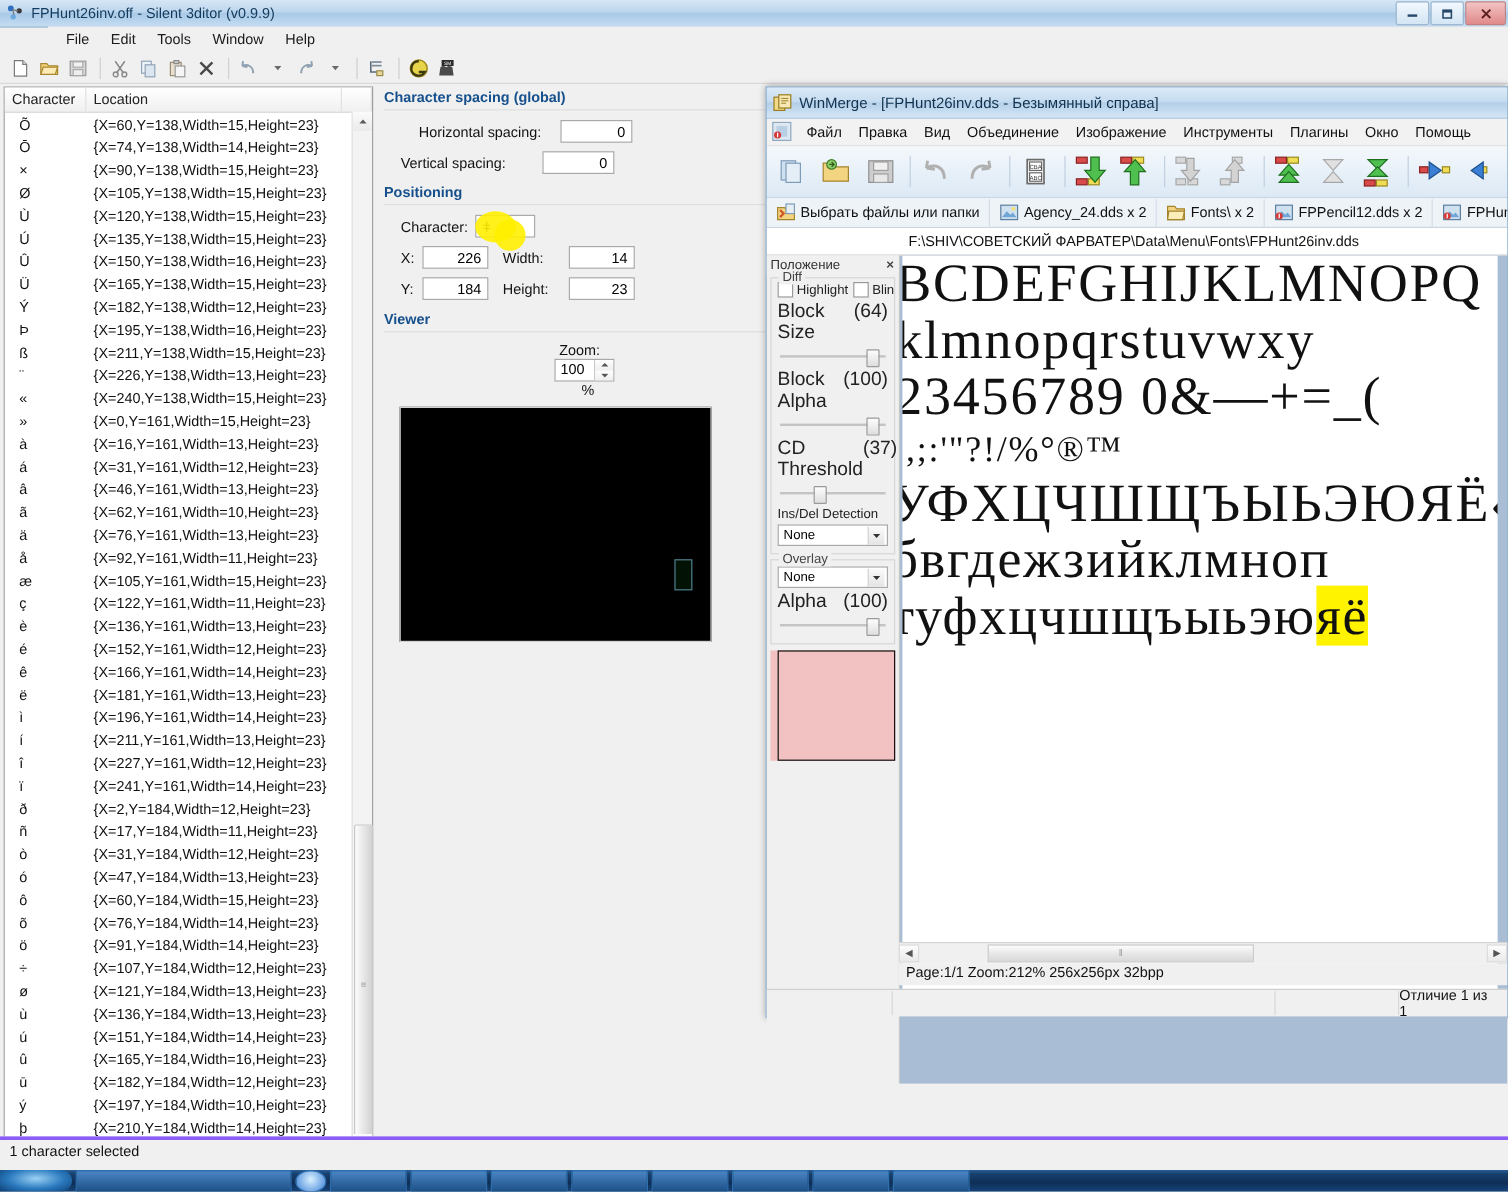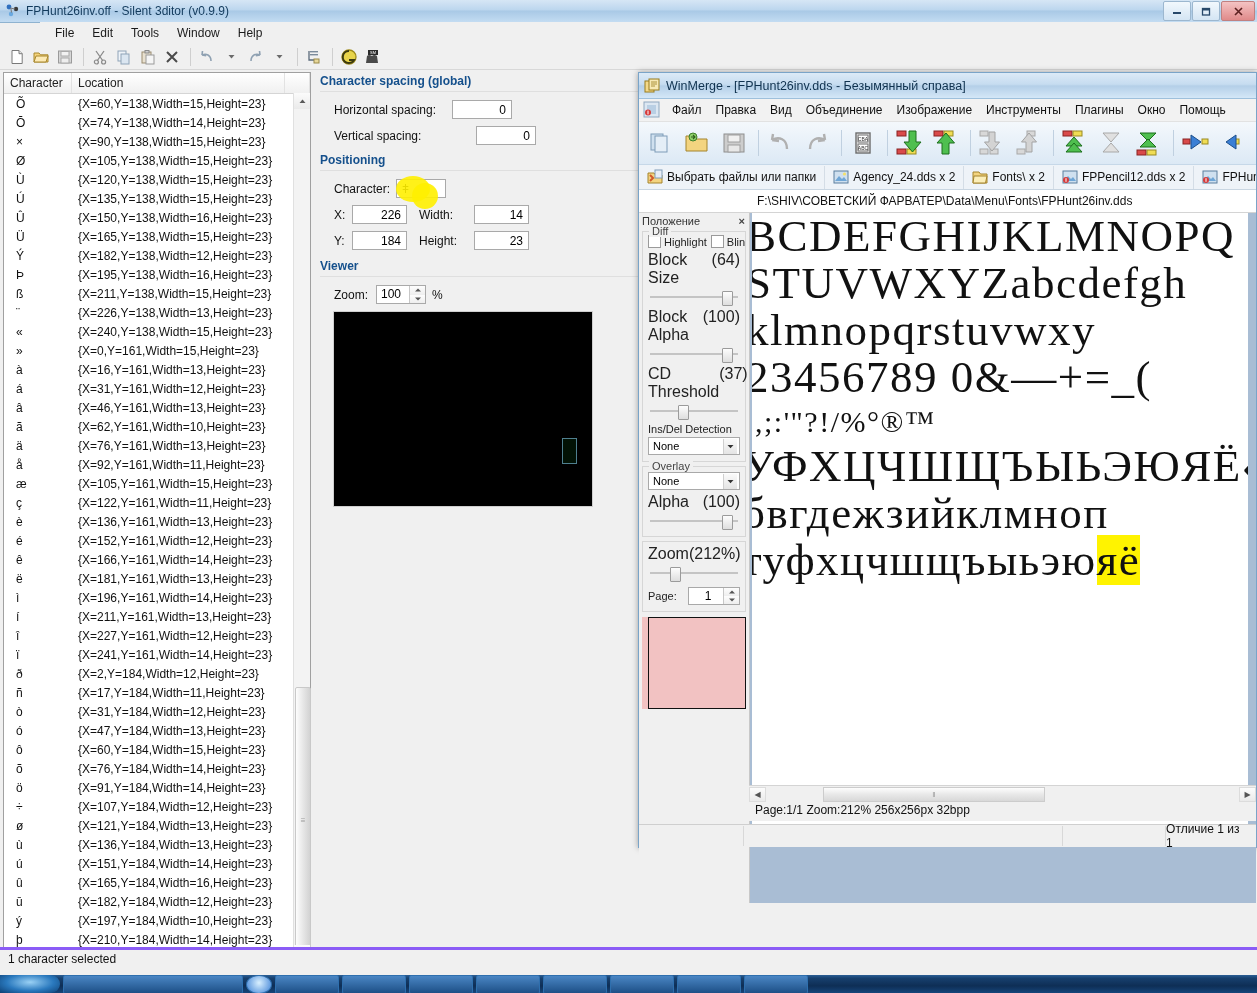--- a/index.html
+++ b/index.html
@@ -473,24 +473,24 @@
             </svg>
         </div>
       </div>
     </div>
 
     <div class="s3-props">
       <div class="grp-title">Character spacing (global)</div>
       <div class="grp-rule"></div>
 
       <div class="row" style="padding-left:14px;">
-        <span class="lab" style="width:118px;">Horizontal spacing:</span>
+        <span class="lab" style="width:118px;margin-left:15px;">Horizontal spacing:</span>
         <span class="txtbox" style="width:60px;">0</span>
       </div>
-      <div class="row" style="padding-left:14px;gap:24px;">
+      <div class="row" style="padding-left:14px;">
         <span class="lab" style="width:118px;">Vertical spacing:</span>
         <span class="txtbox" style="width:60px;">0</span>
       </div>
 
       <div class="grp-title" style="margin-top:8px;">Positioning</div>
       <div class="grp-rule"></div>
 
       <div class="row" style="padding-left:14px;position:relative;">
         <span class="lab" style="width:62px;">Character:</span>
         <span class="txtbox l" style="width:50px;">ǂ</span>
@@ -506,21 +506,21 @@
       <div class="row" style="padding-left:14px;">
         <span class="lab" style="width:18px;">Y:</span>
         <span class="txtbox" style="width:55px;">184</span>
         <span class="lab" style="width:55px;padding-left:12px;">Height:</span>
         <span class="txtbox" style="width:55px;">23</span>
       </div>
 
       <div class="grp-title" style="margin-top:9px;">Viewer</div>
       <div class="grp-rule"></div>
 
-      <div class="row" style="padding-left:14px;">
+      <div class="row" style="padding-left:14px;flex-direction:column;">
         <span class="lab" style="width:42px;">Zoom:</span>
         <span class="spin">
           <span class="val">100</span>
           <span class="arrows">
             <div>
                 <svg width="6" height="4" viewBox="0 0 6 4">
                   <path d="M0 3.5 L3 0.5 L6 3.5z" fill="#555"></path>
                 </svg>
               </div>
             <div>
@@ -822,58 +822,29 @@
           <div class="sl-lbl">
             <span>Alpha</span>
             <span>(100)</span>
           </div>
           <div class="slider">
             <div class="track"></div>
             <div class="thumb" style="left:80%;"></div>
           </div>
         </div>
 
-        <div class="gbox">
-          <div class="sl-lbl" style="margin-top:0;">
-            <span>Zoom</span>
-            <span>(212%)</span>
-          </div>
-          <div class="slider">
-            <div class="track"></div>
-            <div class="thumb" style="left:24%;"></div>
-          </div>
-          <div class="pg-row">
-            <span style="font-size:11px;color:#222;">Page:</span>
-            <span class="spin" style="height:18px;">
-              <span class="val" style="width:30px;text-align:center;line-height:16px;">1</span>
-              <span class="arrows">
-                <div>
-                    <svg width="6" height="4" viewBox="0 0 6 4">
-                      <path d="M0 3.5 L3 0.5 L6 3.5z" fill="#555"></path>
-                    </svg>
-                  </div>
-                <div>
-                    <svg width="6" height="4" viewBox="0 0 6 4">
-                      <path d="M0 0.5 L3 3.5 L6 0.5z" fill="#555"></path>
-                    </svg>
-                  </div>
-              </span>
-            </span>
-          </div>
-        </div>
 
         <div class="pink-box">
           <div style="margin-left:6px;width:98px;height:92px;background:#f2c2c2;border:1px solid #111;box-sizing:border-box;"></div>
         </div>
       </div>
 
       <div class="wm-right">
         <div class="img-pane" id="img-pane">
             <div class="glyph-row" style="margin-left: -6px;">BCDEFGHIJKLMNOPQ</div>
-            <div class="glyph-row" style="margin-left: -6px;">STUVWXYZabcdefgh</div>
             <div class="glyph-row" style="margin-left: -6px;">klmnopqrstuvwxy</div>
             <div class="glyph-row" style="margin-left: -6px;">23456789 0&amp;—+=_(</div>
             <div class="glyph-row" style="margin-left: -6px; font-size: 30px; line-height: 42px;">.,;:'"?!/%°®™</div>
             <div class="glyph-row" style="margin-left: -10px;">УФХЦЧШЩЪЫЬЭЮЯЁ«</div>
             <div class="glyph-row" style="margin-left: -10px;">бвгдежзийклмноп</div>
             <div class="glyph-row" style="margin-left: -10px;">туфхцчшщъыьэю<span style="background: rgb(255, 243, 0);">яё</span></div>
           </div>
       </div>
     </div>
 

